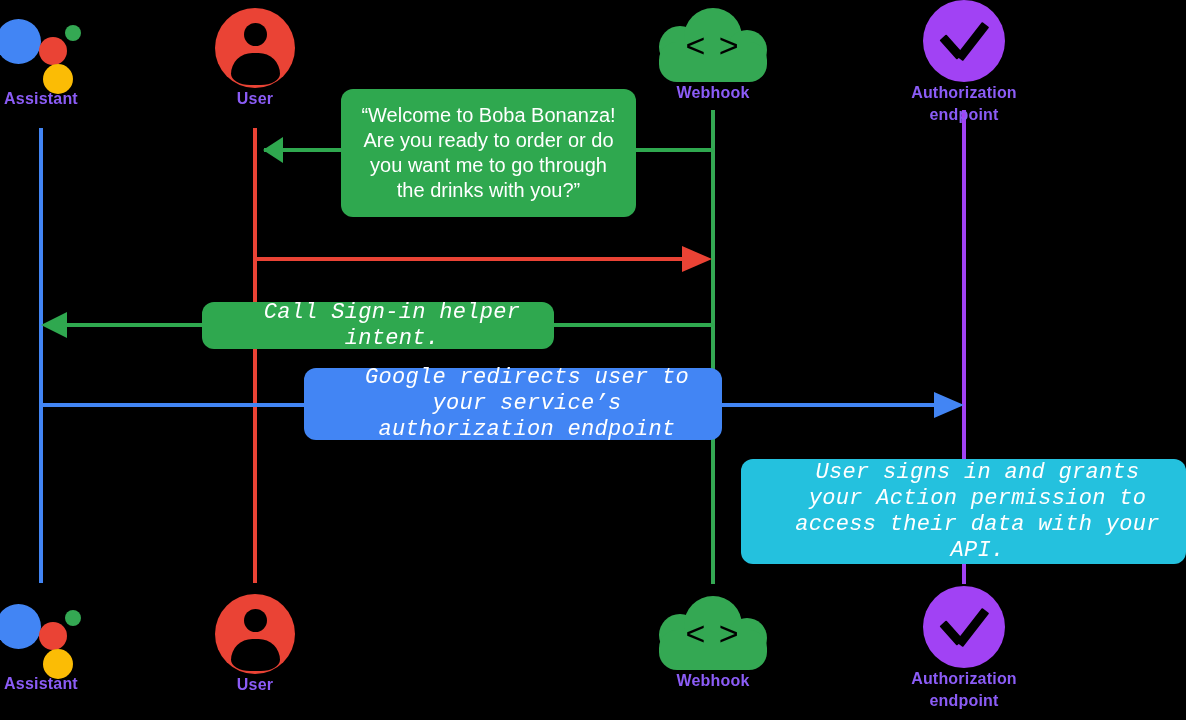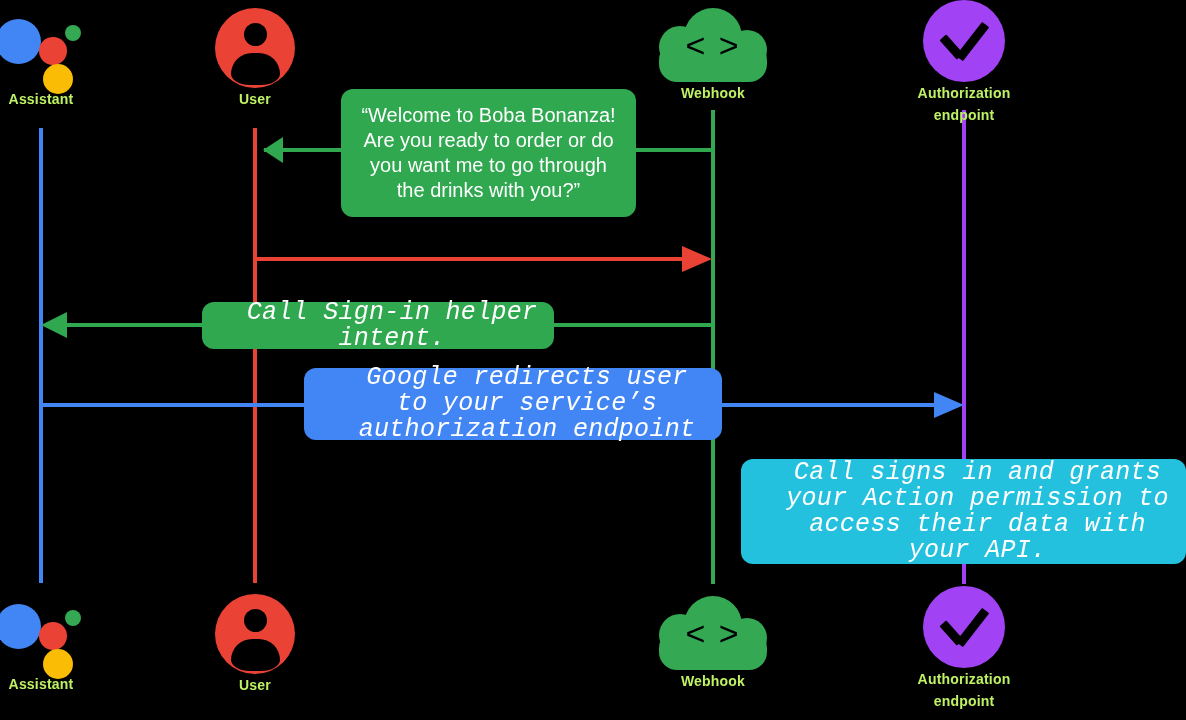--- a/index.html
+++ b/index.html
@@ -24,22 +24,22 @@
 
   
   .actor {
     position: absolute;
     display: flex;
     flex-direction: column;
     align-items: center;
     width: 190px;
   }
   .actor-label {
-    color: #bef264;
-    font-size: 14px;
+    color: #8b5cf6;
+    font-size: 16px;
     font-weight: bold;
     line-height: 22px;
     text-align: center;
     letter-spacing: 0.2px;
     white-space: pre-line;
   }
   .actor-icon {
     position: relative;
     width: 110px;
     height: 78px;
@@ -146,21 +146,21 @@
     padding: 10px 16px;
   }
   .bubble-sans {
     font-family: "Liberation Sans", sans-serif;
     font-size: 20px;
     line-height: 25px;
     font-weight: 400;
   }
   .bubble-mono {
     font-family: "Liberation Mono", "DejaVu Sans Mono", monospace;
-    font-size: 25px;
+    font-size: 22px;
     line-height: 26px;
     font-style: italic;
     font-weight: 400;
     letter-spacing: 0.3px;
     padding-left: 44px;
   }
 </style>
 </head>
 <body>
 
@@ -220,21 +220,21 @@
   <div class="arrow-head" style="left:682px; top:246px; border-left:30px solid #EA4335;"></div>
 
   <div class="arrow-line" style="left:56px; top:323px; width:658px; background:#2FA84F;"></div>
   <div class="arrow-head" style="left:41px; top:312px; border-right:26px solid #2FA84F;"></div>
   <div class="bubble bubble-mono" style="left:202px; top:302px; width:352px; height:47px; background:#2FA84F;">Call Sign-in helper intent.</div>
 
   <div class="arrow-line" style="left:41px; top:403px; width:893px; background:#4285F4;"></div>
   <div class="arrow-head" style="left:934px; top:392px; border-left:30px solid #4285F4;"></div>
   <div class="bubble bubble-mono" style="left:304px; top:368px; width:418px; height:72px; background:#4285F4;">Google redirects user to your service’s authorization endpoint</div>
 
-  <div class="bubble bubble-mono" style="left:741px; top:459px; width:445px; height:105px; background:#24C1DE;">Call signs in and grants your Action permission to access their data with your API.</div>
+  <div class="bubble bubble-mono" style="left:741px; top:459px; width:445px; height:105px; background:#24C1DE;">User signs in and grants your Action permission to access their data with your API.</div>
 
   <div class="actor" style="left:-54px; top:595px;">
     <div class="actor-icon assistant-icon">
       <i class="dot-blue"></i>
       <i class="dot-red"></i>
       <i class="dot-green"></i>
       <i class="dot-yellow"></i>
     </div>
     <div class="actor-label">Assistant</div>
   </div>

